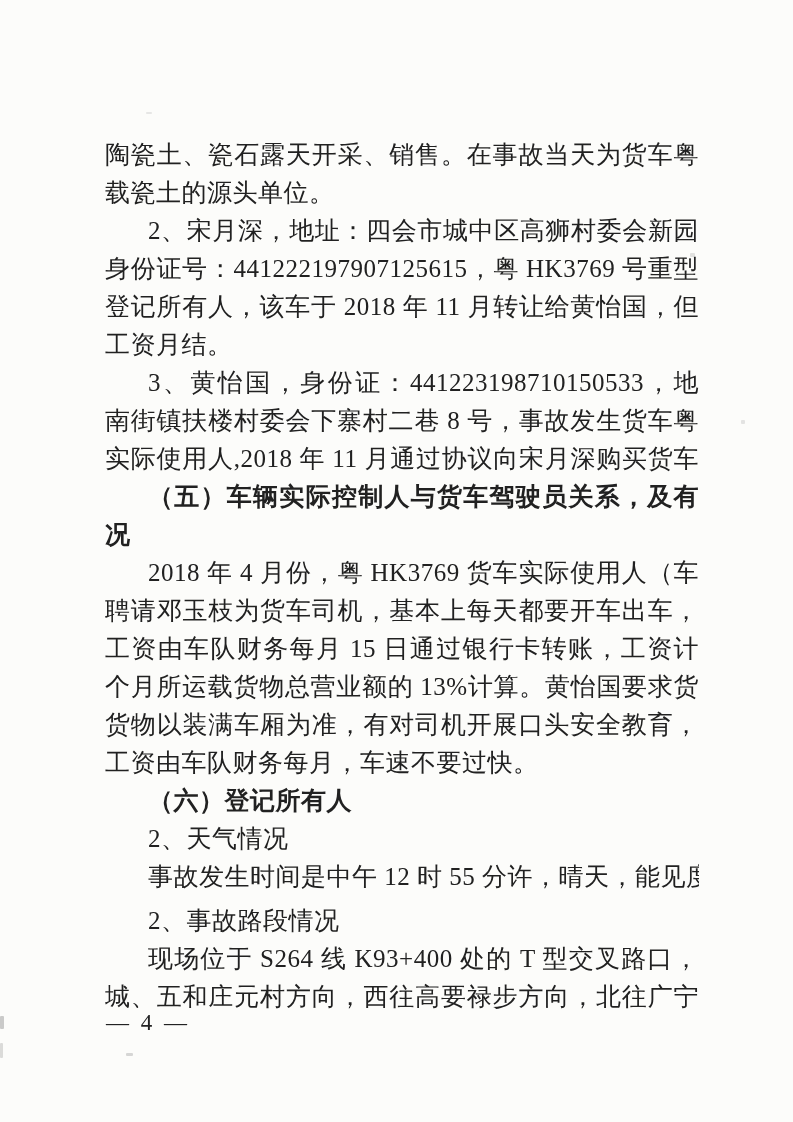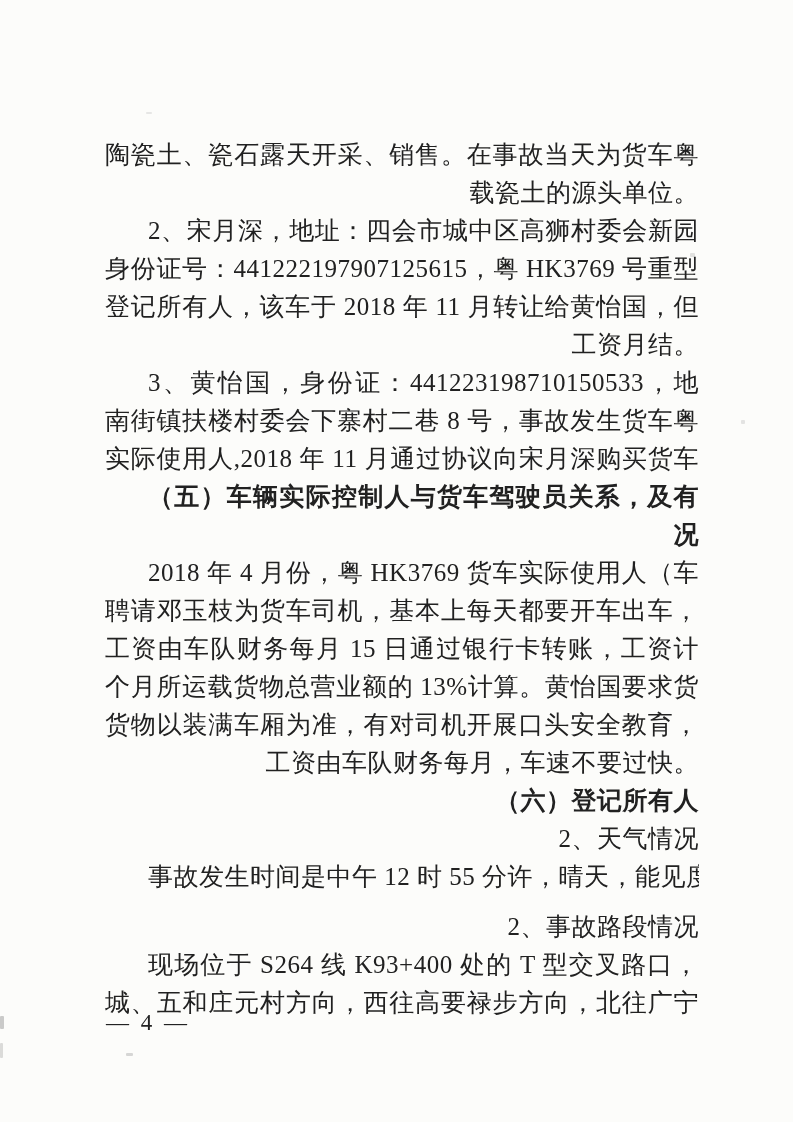--- a/index.html
+++ b/index.html
@@ -23,31 +23,31 @@
     top: 136px;
     width: 594px;
   }
   .line {
     height: 38px;
     line-height: 38px;
     font-size: 25px;
     letter-spacing: 0.5px;
     white-space: pre;
     overflow: hidden;
-    text-align: right;
+    text-align: left;
     color: #212121;
   }
   .line.justify {
     white-space: normal;
     text-align: justify;
     text-align-last: justify;
   }
   .line.indent { padding-left: 43px; }
   .line.bold { font-weight: 700; }
-  .line.gap-before { margin-top: 12px; }
+  .line.gap-before { margin-top: 6px; }
   .page-number {
     position: absolute;
     left: 106px;
     top: 1010px;
     font-size: 23px;
     letter-spacing: 3px;
     color: #222;
   }
   
   .artifact {

